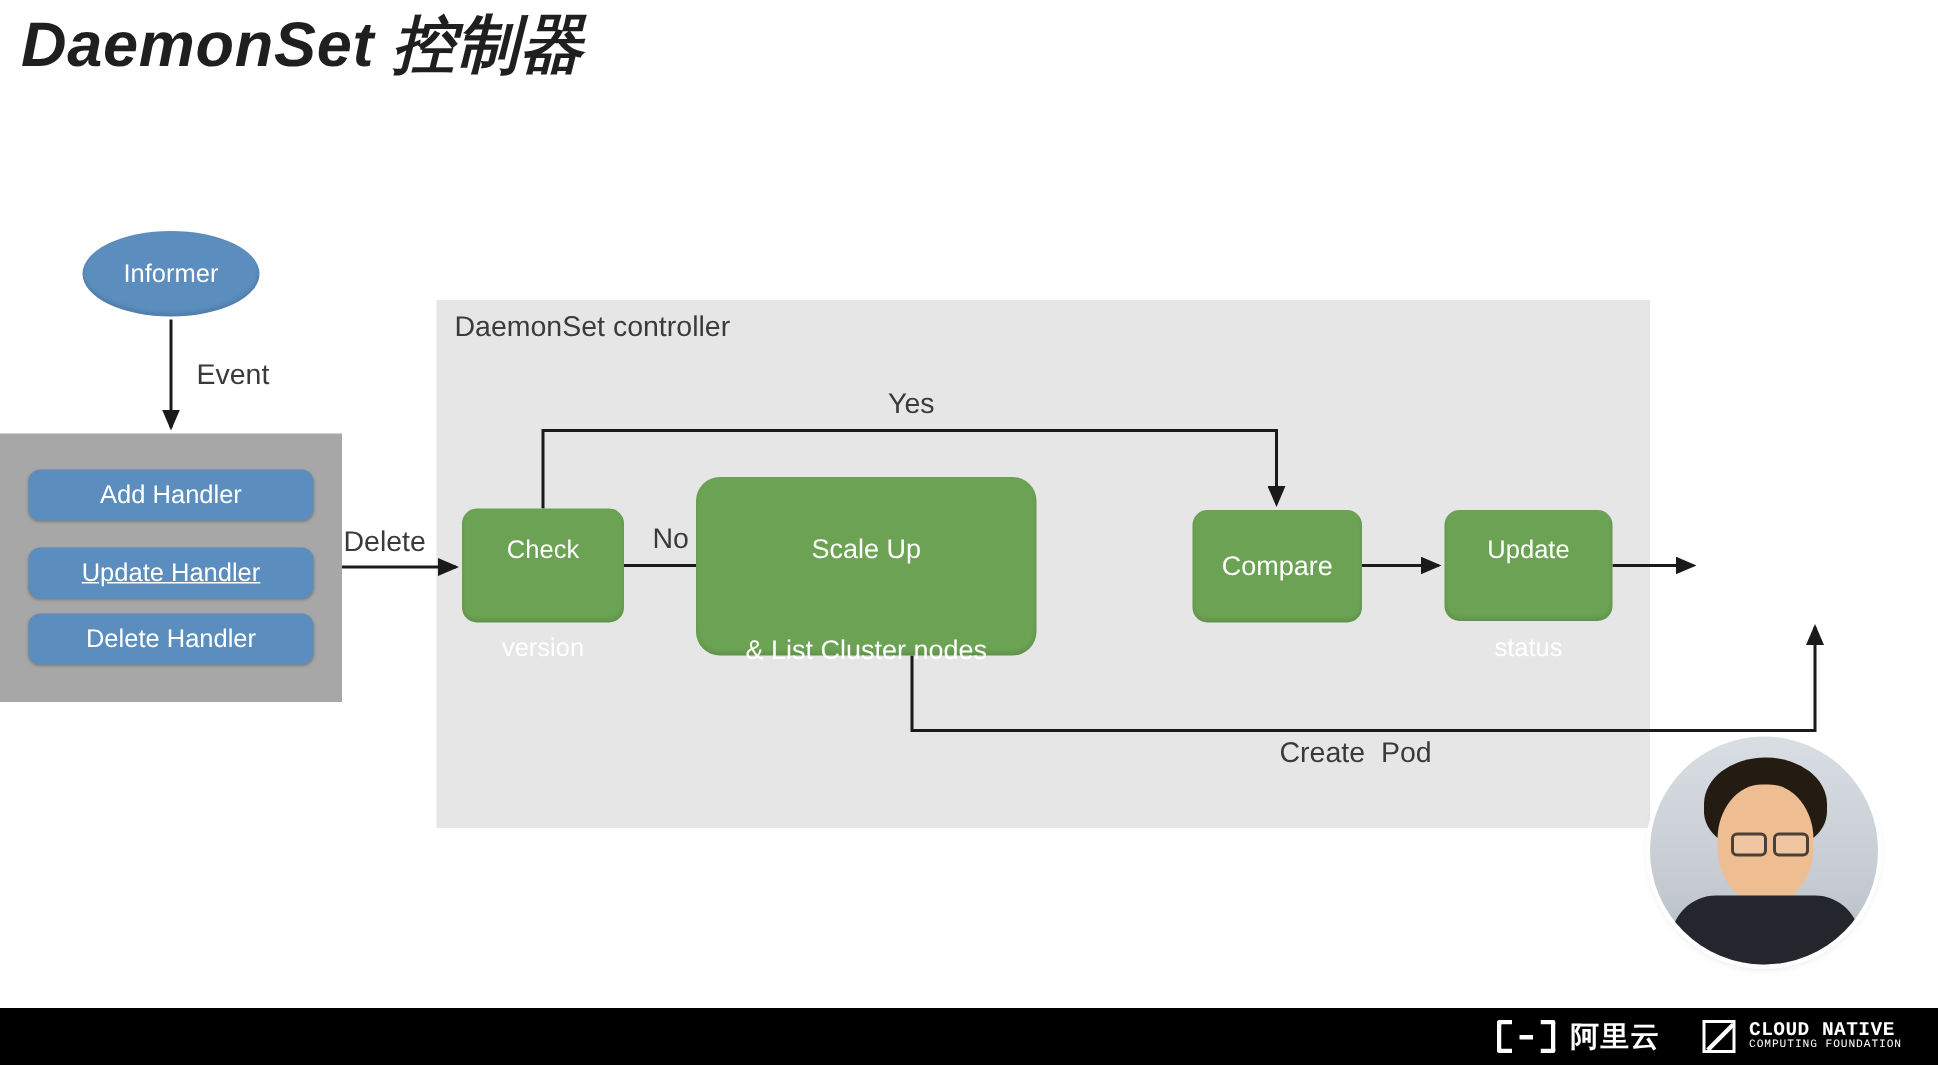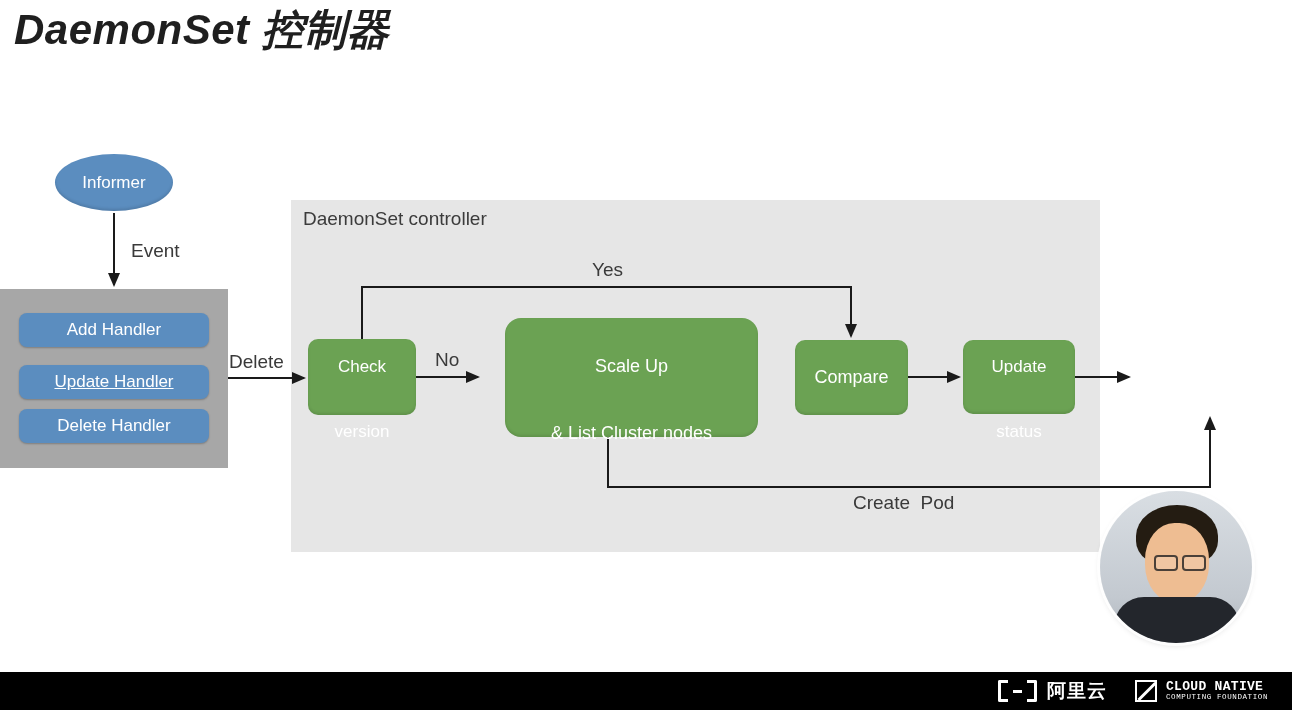--- a/index.html
+++ b/index.html
@@ -61,21 +61,21 @@
   
   .node{
     position:absolute;
     display:flex;flex-direction:column;align-items:center;justify-content:center;
     color:#fff;font-size:17px;line-height:1.25;text-align:center;
     border-radius:10px;
   }
   .green{background:var(--green,#6ba253);box-shadow:inset 0 -2px 3px rgba(0,0,0,.10);}
   .red{background:var(--red,#b55b3d);box-shadow:inset 0 -2px 3px rgba(0,0,0,.10);}
   .check-version{left:308px;top:339px;width:108px;height:76px;}
-  .scale-up{left:505px;top:318px;width:253px;height:119px;border-radius:16px;font-size:18px;}
+  .scale-up{left:464px;top:318px;width:227px;height:119px;border-radius:16px;font-size:18px;}
   .compare{left:795px;top:340px;width:113px;height:75px;font-size:18px;}
   .update-status{left:963px;top:340px;width:112px;height:74px;}
   .api-server{left:1133px;top:340px;width:155px;height:74px;font-size:18px;}
   .node span{display:block;margin-top:44px;}
   
   .arrows{
     position:absolute;left:0;top:0;width:1292px;height:710px;
     pointer-events:none;
   }
   

